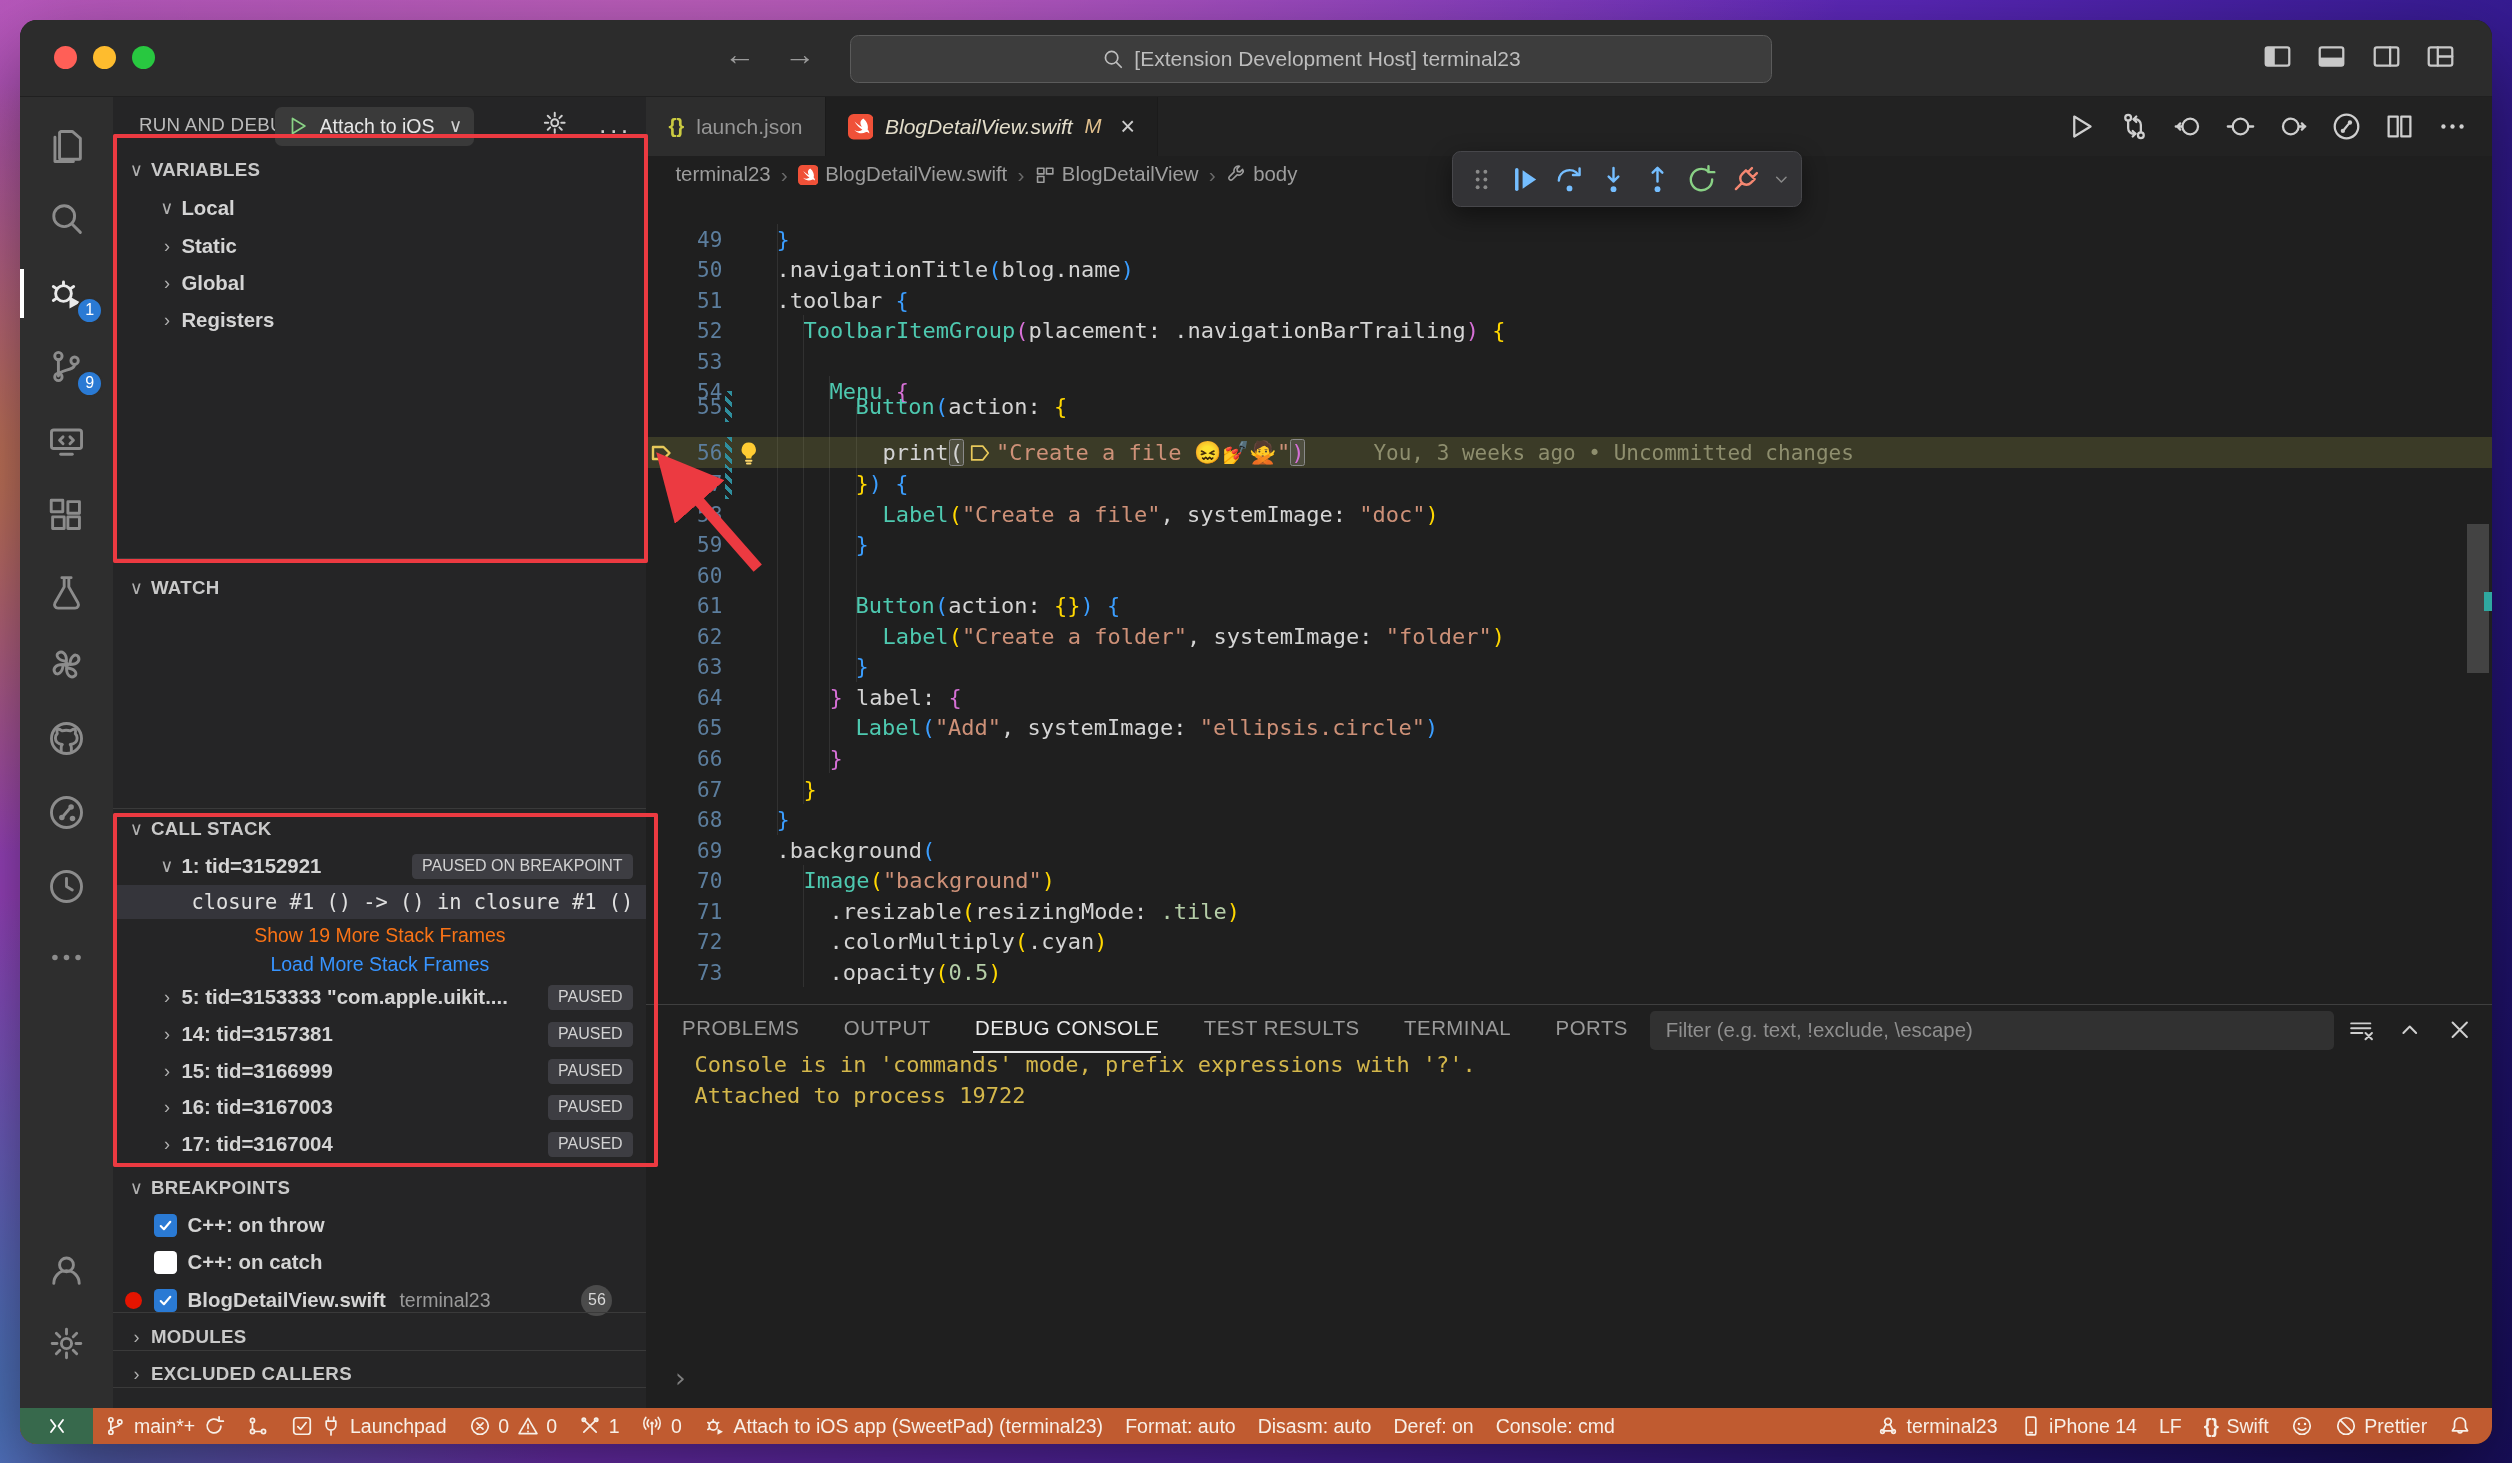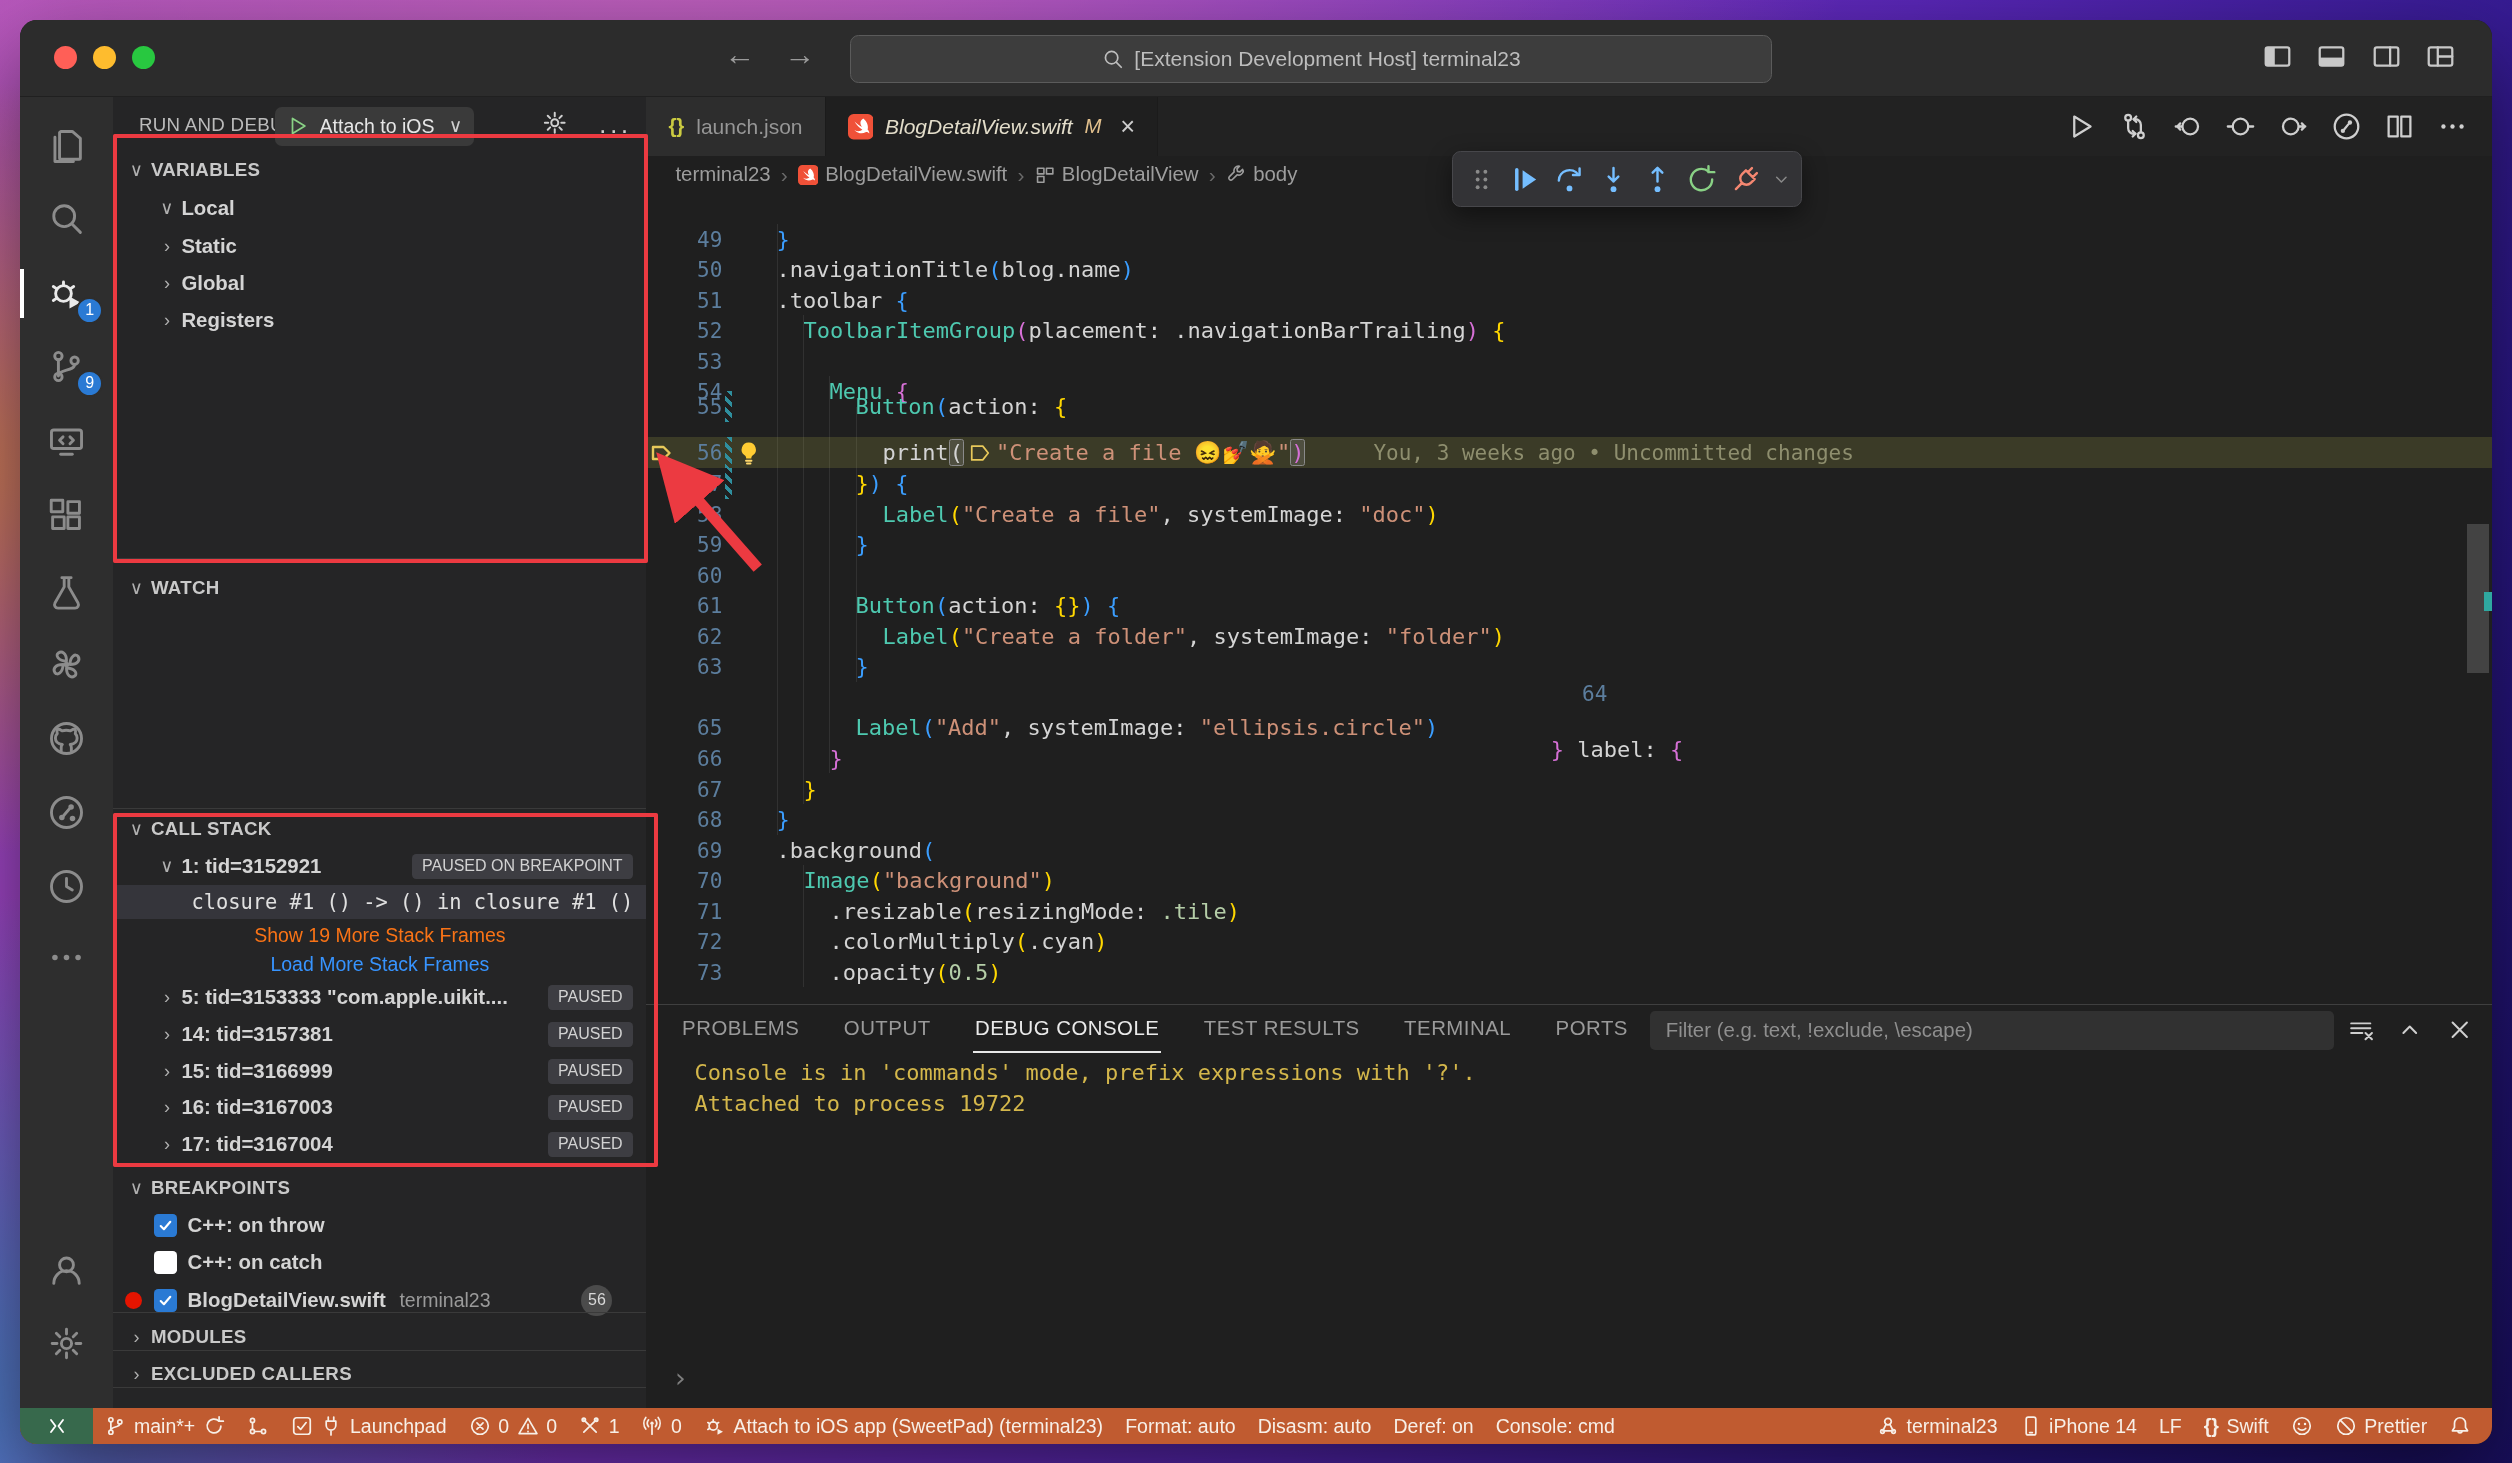--- a/index.html
+++ b/index.html
@@ -97,21 +97,21 @@
   
   .panel{height:403px;flex:none;border-top:0.8px solid #3f3f3f;position:relative;background:#1f1f1f;}
   .panel-tabs{height:49px;display:flex;align-items:center;gap:41px;padding-left:34px;font-size:20.4px;letter-spacing:0.5px;color:#9a9a9a;}
   .ptab{padding:10.2px 1.7px;border-bottom:2.5px solid transparent;white-space:nowrap;}
   .ptab.active{color:#eaeaea;border-bottom-color:#e7e7e7;}
   .panel-more{color:#cfcfcf;font-size:25.5px;letter-spacing:2.5px;margin-left:3.4px;}
   .filter{position:absolute;right:158px;top:6px;width:684px;height:39px;background:#313131;border:none;border-radius:5.1px;
     color:#cfcfcf;font-size:20.4px;padding:0 15.3px;box-sizing:border-box;font-family:"Liberation Sans",sans-serif;outline:none;}
   .filter::placeholder{color:#8f8f8f;}
   .panel-icons{position:absolute;right:20.4px;top:12px;display:flex;gap:24px;color:#cfcfcf;align-items:center;}
-  .console{position:absolute;left:48px;top:52px;font-family:"DejaVu Sans Mono",monospace;font-size:22px;color:#d4b74b;line-height:31px;white-space:pre;}
+  .console{position:absolute;left:48px;top:44px;font-family:"DejaVu Sans Mono",monospace;font-size:22px;color:#d4b74b;line-height:31px;white-space:pre;}
   .prompt{position:absolute;left:25.5px;bottom:15.3px;color:#7d7d7d;font-size:27px;font-family:"DejaVu Sans Mono",monospace;}
   
   .statusbar{height:36px;background:#c05b30;display:flex;align-items:center;color:#f7efe7;font-size:19.5px;flex:none;}
   .remote{width:73px;height:36px;background:#37694c;display:flex;align-items:center;justify-content:center;color:#fff;flex:none;}
   .sb-item{display:flex;align-items:center;gap:7.6px;padding:0 11px;height:36px;white-space:nowrap;}
   .status-right{margin-left:auto;display:flex;padding-right:10.2px;}
   
   .anno{position:absolute;border:4.2px solid #ec3a41;z-index:60;pointer-events:none;border-radius:1.7px;box-sizing:border-box;}
   #anno-box1{left:93px;top:114px;width:535px;height:429px;}
   #anno-box2{left:93px;top:793px;width:545px;height:354px;}
@@ -668,21 +668,21 @@
           <div class="cl" style="top: 428px;">
             <span class="num">62</span>
             <span class="gut"></span>
             <span class="code" style="padding-left: 148px;"><span class="tk-t">Label</span><span class="tk-y">(</span><span class="tk-s">"Create a folder"</span><span class="tk-p">, systemImage: </span><span class="tk-s">"folder"</span><span class="tk-y">)</span></span>
           </div>
           <div class="cl" style="top: 458px;">
             <span class="num">63</span>
             <span class="gut"></span>
             <span class="code" style="padding-left: 121px;"><span class="tk-b">}</span></span>
           </div>
-          <div class="cl" style="top: 489px; flex-direction: column;">
+          <div class="cl" style="top: 489px;">
             <span class="num">64</span>
             <span class="gut"></span>
             <span class="code" style="padding-left: 95px;"><span class="tk-k">} </span><span class="tk-p">label: </span><span class="tk-k">{</span></span>
           </div>
           <div class="cl" style="top: 519px;">
             <span class="num">65</span>
             <span class="gut"></span>
             <span class="code" style="padding-left: 121px;"><span class="tk-t">Label</span><span class="tk-b">(</span><span class="tk-s">"Add"</span><span class="tk-p">, systemImage: </span><span class="tk-s">"ellipsis.circle"</span><span class="tk-b">)</span></span>
           </div>
           <div class="cl" style="top: 550px;">

